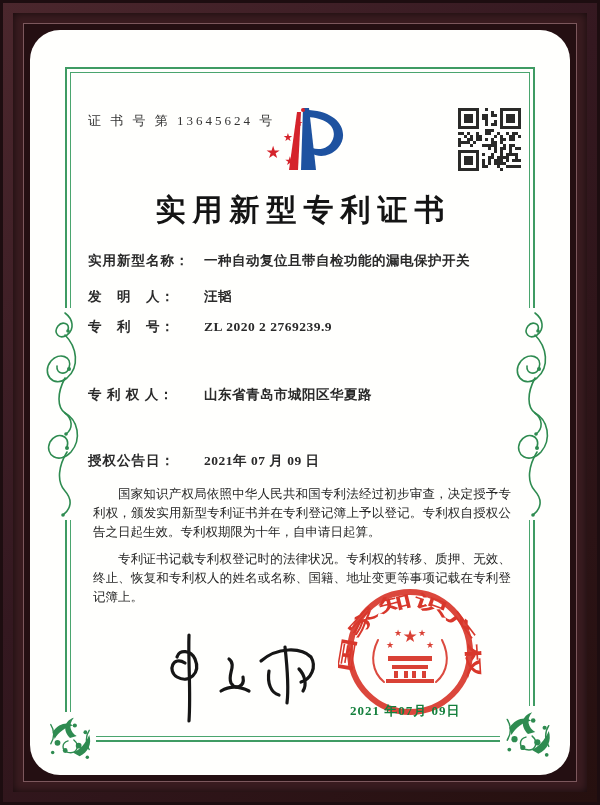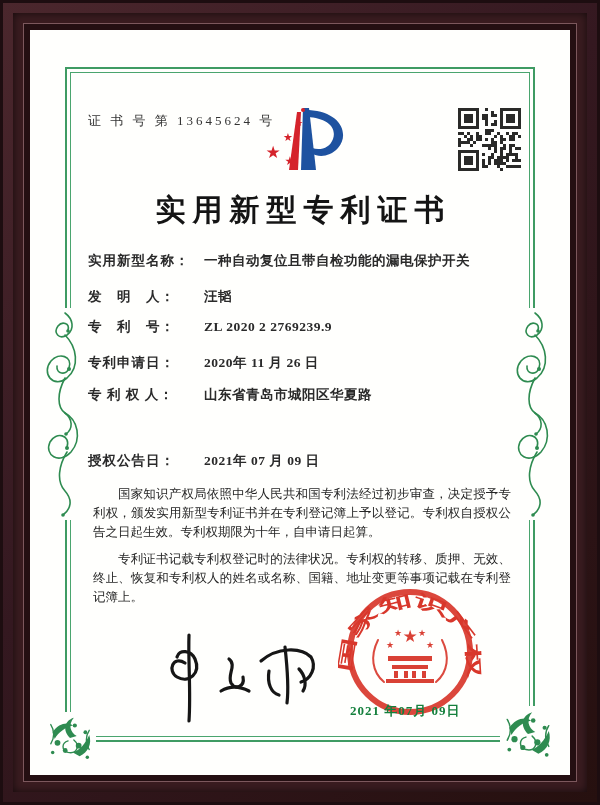--- a/index.html
+++ b/index.html
@@ -3,21 +3,21 @@
 <meta charset="utf-8">
 <style>
   html,body{margin:0;padding:0;background:#111;}
   .stage{position:relative;width:600px;height:805px;overflow:hidden;
          font-family:"Liberation Serif","DejaVu Serif",serif;color:#2a2a2a;}
   
   .f1{position:absolute;inset:0;background:#1d0d10;}
   .f2{position:absolute;inset:3px;background:linear-gradient(135deg,#4b272d 0%,#341820 45%,#26100f 100%);}
   .f3{position:absolute;inset:13px;background:#3a1c20;box-shadow:inset 0 0 8px rgba(0,0,0,.65);}
   .f4{position:absolute;inset:23px;border:1px solid #7c585d;background:#240f12;}
-  .page{position:absolute;inset:30px;background:#fffffd;}
+  .page{position:absolute;inset:30px;background:#fffffd;border-radius:30px;}
   
   .gborder{position:absolute;left:35px;top:37px;right:35px;bottom:33px;border:2px solid #3f9b63;}
   .gborder-inner{position:absolute;inset:3px;border:1px solid #4aa56e;}
   
   .orn{position:absolute;background:#fffffd;display:flex;align-items:center;justify-content:center;}
   .orn svg{display:block;}
   .scroll-left{left:13px;top:278px;width:44px;height:212px;}
   .scroll-right{left:483px;top:278px;width:44px;height:212px;}
   .floral-bl{left:14px;top:682px;width:52px;height:52px;}
   .floral-br{left:470px;top:676px;width:56px;height:56px;}
@@ -142,23 +142,20 @@
     <div class="title">实用新型专利证书</div>
 
     <div class="frow" style="top:258px">
       <span class="flabel">发　明　人：</span><span class="fvalue">汪韬</span>
     </div>
     <div class="frow" style="top:222px">
       <span class="flabel">实用新型名称：</span><span class="fvalue">一种自动复位且带自检功能的漏电保护开关</span>
     </div>
     <div class="frow" style="top:288px">
       <span class="flabel">专　利　号：</span><span class="fvalue">ZL 2020 2 2769239.9</span>
-    </div>
-    <div class="frow" style="top:324px">
-      <span class="flabel">专利申请日：</span><span class="fvalue">2020年 11 月 26 日</span>
     </div>
     <div class="frow" style="top:356px">
       <span class="flabel">专 利 权 人：</span><span class="fvalue">山东省青岛市城阳区华夏路</span>
     </div>
     <div class="frow" style="top:422px">
       <span class="flabel">授权公告日：</span><span class="fvalue">2021年 07 月 09 日</span>
     </div>
 
     <div class="body-text">
       <p>国家知识产权局依照中华人民共和国专利法经过初步审查，决定授予专利权，颁发实用新型专利证书并在专利登记簿上予以登记。专利权自授权公告之日起生效。专利权期限为十年，自申请日起算。</p>

